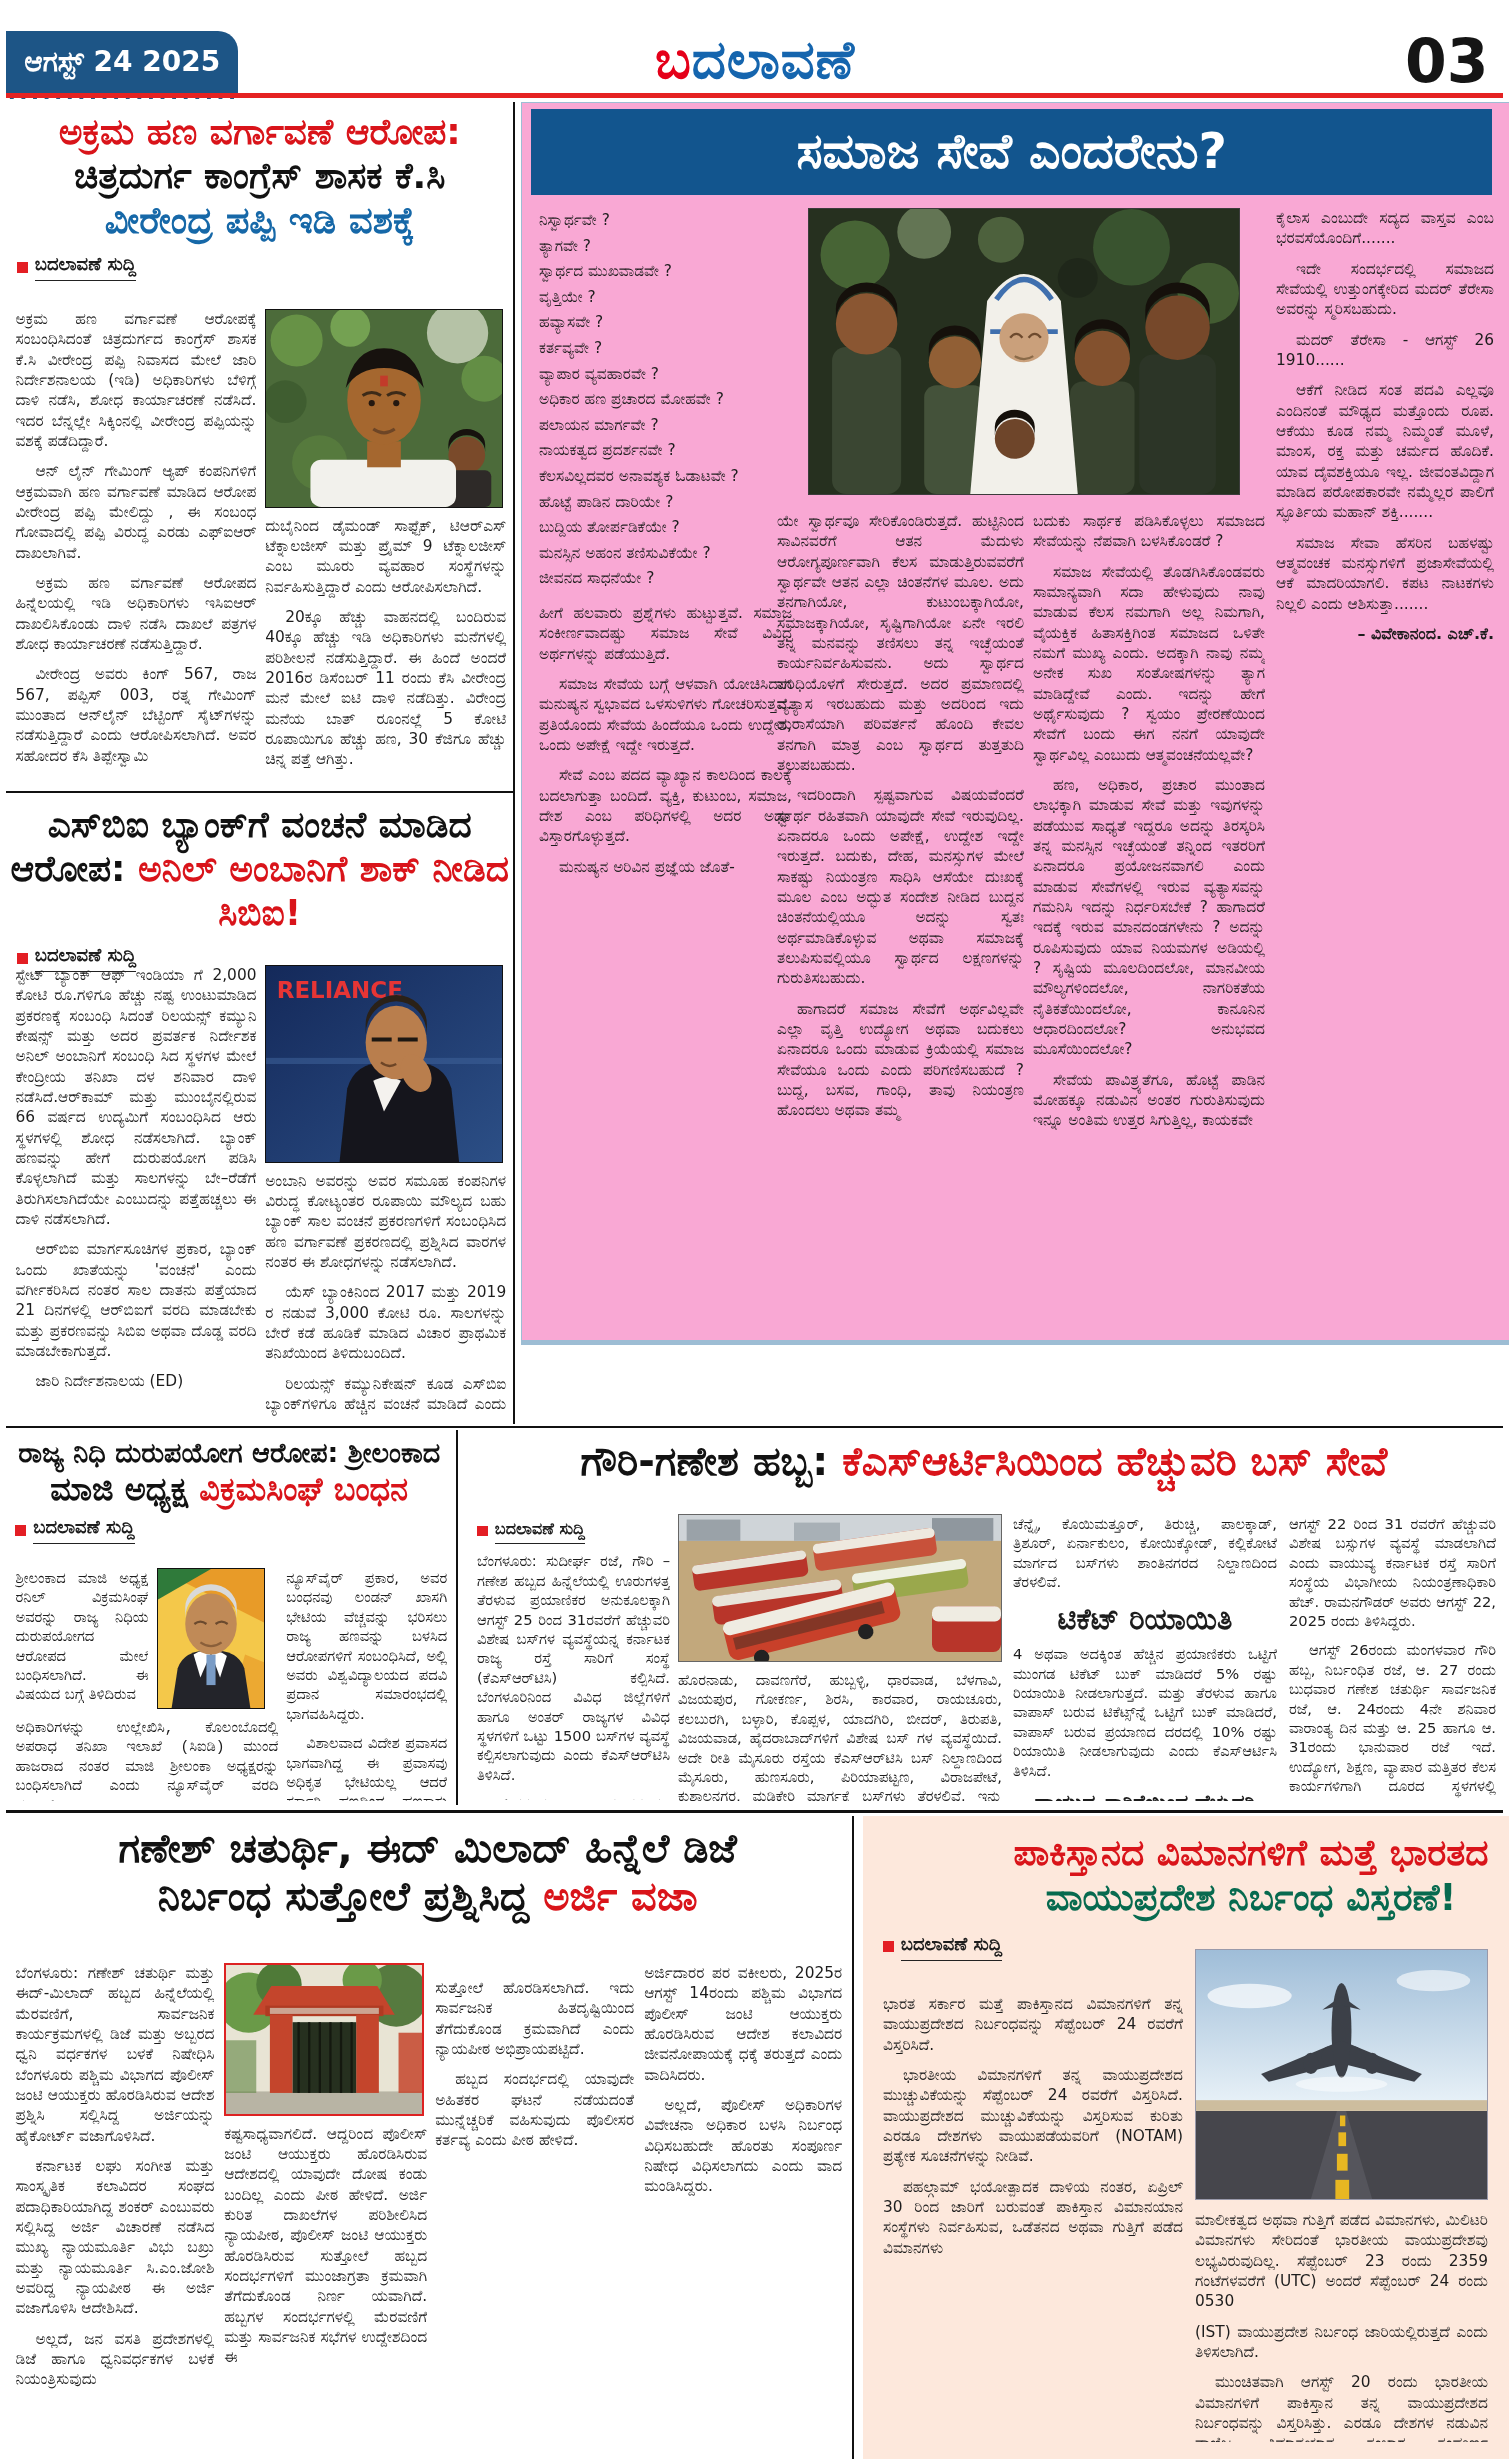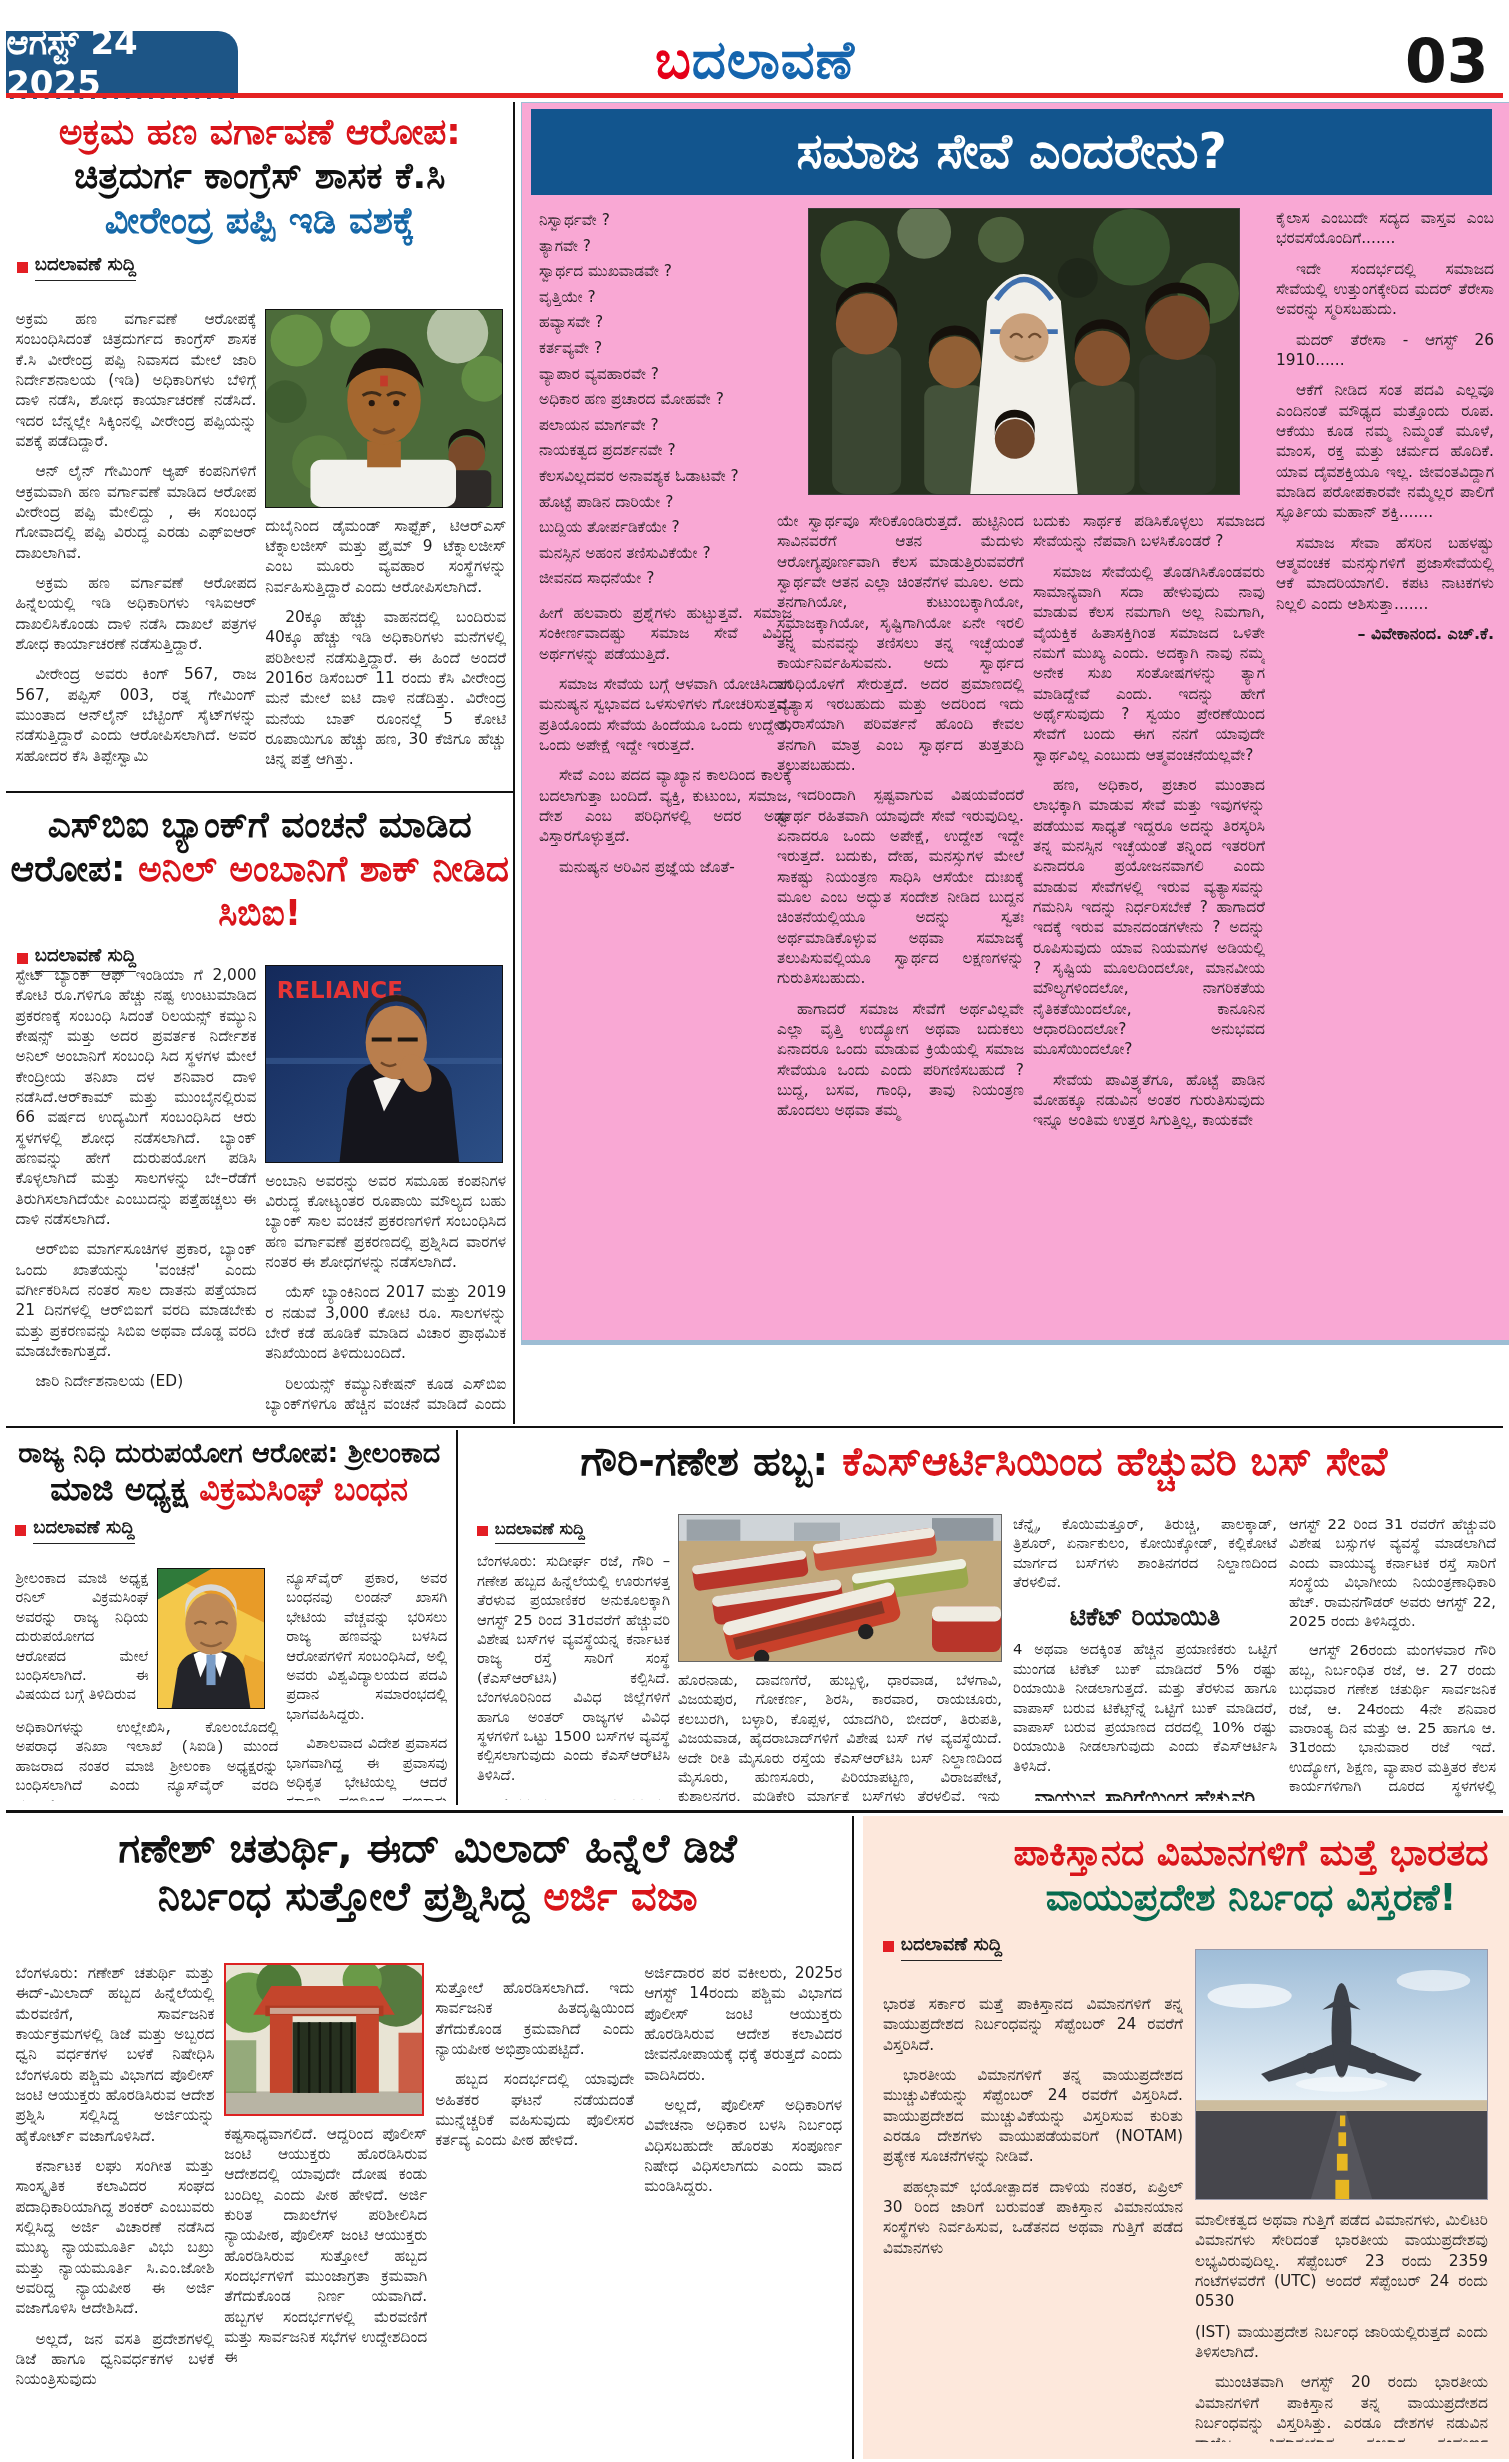--- a/index.html
+++ b/index.html
@@ -8,21 +8,21 @@
   width:1510px; height:2462px; position:relative; overflow:hidden;
   font-family:"DejaVu Sans","Liberation Sans",sans-serif; color:#1d1d1d;
 }
 .abs { position:absolute; }
 .hrule { position:absolute; background:#111; height:2.3px; }
 .vrule { position:absolute; background:#111; width:1.5px; }
 
 .date-box { position:absolute; left:6.2px; top:31px; width:232px; height:62px;
   background:#1d5586; color:#fff; border-radius:0 20px 0 0;
   display:flex; align-items:center; justify-content:center;
-  font-size:34px; font-weight:bold; }
+  font-size:28px; font-weight:bold; }
 .date-dots { position:absolute; left:6.2px; top:94px; width:232px; height:6.2px;
   background-image:radial-gradient(circle,#1d5586 2.3px,transparent 2.3px);
   background-size:11.6px 6.2px; }
 .masthead { position:absolute; left:0; top:29px; width:100%; text-align:center;
   font-size:53px; font-weight:bold; letter-spacing:0.8px; }
 .masthead .m-red { color:#e50019; } .masthead .m-blue { color:#1565ae;margin-top:10px; }
 .page-num { position:absolute; right:21.6px; top:26px; font-size:60px; font-weight:bold; color:#151515; }
 .red-rule { position:absolute; left:6.2px; top:93px; width:1497px; height:4.6px; background:#e52222; }
 
 .headline { font-weight:bold; text-align:center; line-height:1.22; }
@@ -311,21 +311,21 @@
       </g>
       <rect x="330" y="120" width="90" height="60" rx="10" fill="#b8352a"></rect>
       <rect x="330" y="120" width="90" height="20" rx="8" fill="#efece2"></rect>
     </svg>
   </div>
   <div class="col" style="left:215px;top:238px;width:324px;height:131px;">
     <p style="font-size:14.7px;">ಹೊರನಾಡು, ದಾವಣಗೆರೆ, ಹುಬ್ಬಳ್ಳಿ, ಧಾರವಾಡ, ಬೆಳಗಾವಿ, ವಿಜಯಪುರ, ಗೋಕರ್ಣ, ಶಿರಸಿ, ಕಾರವಾರ, ರಾಯಚೂರು, ಕಲಬುರಗಿ, ಬಳ್ಳಾರಿ, ಕೊಪ್ಪಳ, ಯಾದಗಿರಿ, ಬೀದರ್, ತಿರುಪತಿ, ವಿಜಯವಾಡ, ಹೈದರಾಬಾದ್‌ಗಳಿಗೆ ವಿಶೇಷ ಬಸ್ ಗಳ ವ್ಯವಸ್ಥೆಯಿದೆ. ಅದೇ ರೀತಿ ಮೈಸೂರು ರಸ್ತೆಯ ಕೆಎಸ್‌ಆರ್‌ಟಿಸಿ ಬಸ್ ನಿಲ್ದಾಣದಿಂದ ಮೈಸೂರು, ಹುಣಸೂರು, ಪಿರಿಯಾಪಟ್ಟಣ, ವಿರಾಜಪೇಟೆ, ಕುಶಾಲನಗರ, ಮಡಿಕೇರಿ ಮಾರ್ಗಕ್ಕೆ ಬಸ್‌ಗಳು ತೆರಳಲಿವೆ. ಇನ್ನು ಮಧುರೈ, ಕುಂಭಕೋಣಂ,</p>
   </div>
   <div class="col" style="left:550px;top:82px;width:264px;height:287px;">
     <p style="font-size:14.7px;">ಚೆನ್ನೈ, ಕೊಯಿಮತ್ತೂರ್, ತಿರುಚ್ಚಿ, ಪಾಲಕ್ಕಾಡ್, ತ್ರಿಶೂರ್, ಏರ್ನಾಕುಲಂ, ಕೋಯಿಕ್ಕೋಡ್, ಕಲ್ಲಿಕೋಟೆ ಮಾರ್ಗದ ಬಸ್‌ಗಳು ಶಾಂತಿನಗರದ ನಿಲ್ದಾಣದಿಂದ ತೆರಳಲಿವೆ.</p>
-    <div class="subhead" style="font-size:25px;">ಟಿಕೆಟ್ ರಿಯಾಯಿತಿ</div>
+    <div class="subhead" style="font-size:29px;">ಟಿಕೆಟ್ ರಿಯಾಯಿತಿ</div>
     <p style="font-size:14.7px;">4 ಅಥವಾ ಅದಕ್ಕಿಂತ ಹೆಚ್ಚಿನ ಪ್ರಯಾಣಿಕರು ಒಟ್ಟಿಗೆ ಮುಂಗಡ ಟಿಕೆಟ್ ಬುಕ್ ಮಾಡಿದರೆ 5% ರಷ್ಟು ರಿಯಾಯಿತಿ ನೀಡಲಾಗುತ್ತದೆ. ಮತ್ತು ತೆರಳುವ ಹಾಗೂ ವಾಪಾಸ್ ಬರುವ ಟಿಕೆಟ್ಸ್‌ನ್ನೆ ಒಟ್ಟಿಗೆ ಬುಕ್ ಮಾಡಿದರೆ, ವಾಪಾಸ್ ಬರುವ ಪ್ರಯಾಣದ ದರದಲ್ಲಿ 10% ರಷ್ಟು ರಿಯಾಯಿತಿ ನೀಡಲಾಗುವುದು ಎಂದು ಕೆಎಸ್ಆರ್ಟಿಸಿ ತಿಳಿಸಿದೆ.</p>
     <div class="subhead" style="font-size:20px;">ವಾಯುವ್ಯ ಸಾರಿಗೆಯಿಂದ ಹೆಚ್ಚುವರಿ ವಿಶೇಷ ಬಸ್ ಸೌಲಭ್ಯ</div>
 
   </div>
   <div class="col" style="left:826px;top:82px;width:207px;height:287px;">
     <p style="font-size:14.7px;">ಆಗಸ್ಟ್ 22 ರಿಂದ 31 ರವರೆಗೆ ಹೆಚ್ಚುವರಿ ವಿಶೇಷ ಬಸ್ಸುಗಳ ವ್ಯವಸ್ಥೆ ಮಾಡಲಾಗಿದೆ ಎಂದು ವಾಯುವ್ಯ ಕರ್ನಾಟಕ ರಸ್ತೆ ಸಾರಿಗೆ ಸಂಸ್ಥೆಯ ವಿಭಾಗೀಯ ನಿಯಂತ್ರಣಾಧಿಕಾರಿ ಹೆಚ್. ರಾಮನಗೌಡರ್ ಅವರು ಆಗಸ್ಟ್ 22, 2025 ರಂದು ತಿಳಿಸಿದ್ದರು.</p>
     <p class="ind" style="font-size:14.7px;">ಆಗಸ್ಟ್ 26ರಂದು ಮಂಗಳವಾರ ಗೌರಿ ಹಬ್ಬ, ನಿರ್ಬಂಧಿತ ರಜೆ, ಆ. 27 ರಂದು ಬುಧವಾರ ಗಣೇಶ ಚತುರ್ಥಿ ಸಾರ್ವಜನಿಕ ರಜೆ, ಆ. 24ರಂದು 4ನೇ ಶನಿವಾರ ವಾರಾಂತ್ಯ ದಿನ ಮತ್ತು ಆ. 25 ಹಾಗೂ ಆ. 31ರಂದು ಭಾನುವಾರ ರಜೆ ಇದೆ. ಉದ್ಯೋಗ, ಶಿಕ್ಷಣ, ವ್ಯಾಪಾರ ಮತ್ತಿತರ ಕೆಲಸ ಕಾರ್ಯಗಳಿಗಾಗಿ ದೂರದ ಸ್ಥಳಗಳಲ್ಲಿ ನೆಲೆಸಿರುವ ಜಿಲ್ಲೆಯ ಜನರು ಹಬ್ಬದ ಆಚರಣೆಗಾಗಿ ತಮ್ಮ ಸ್ಥಳಗಳಿಗೆ ಬಂದು ಹೋಗಲಿದ್ದಾರೆ.</p>
   </div>
 </section>
 

